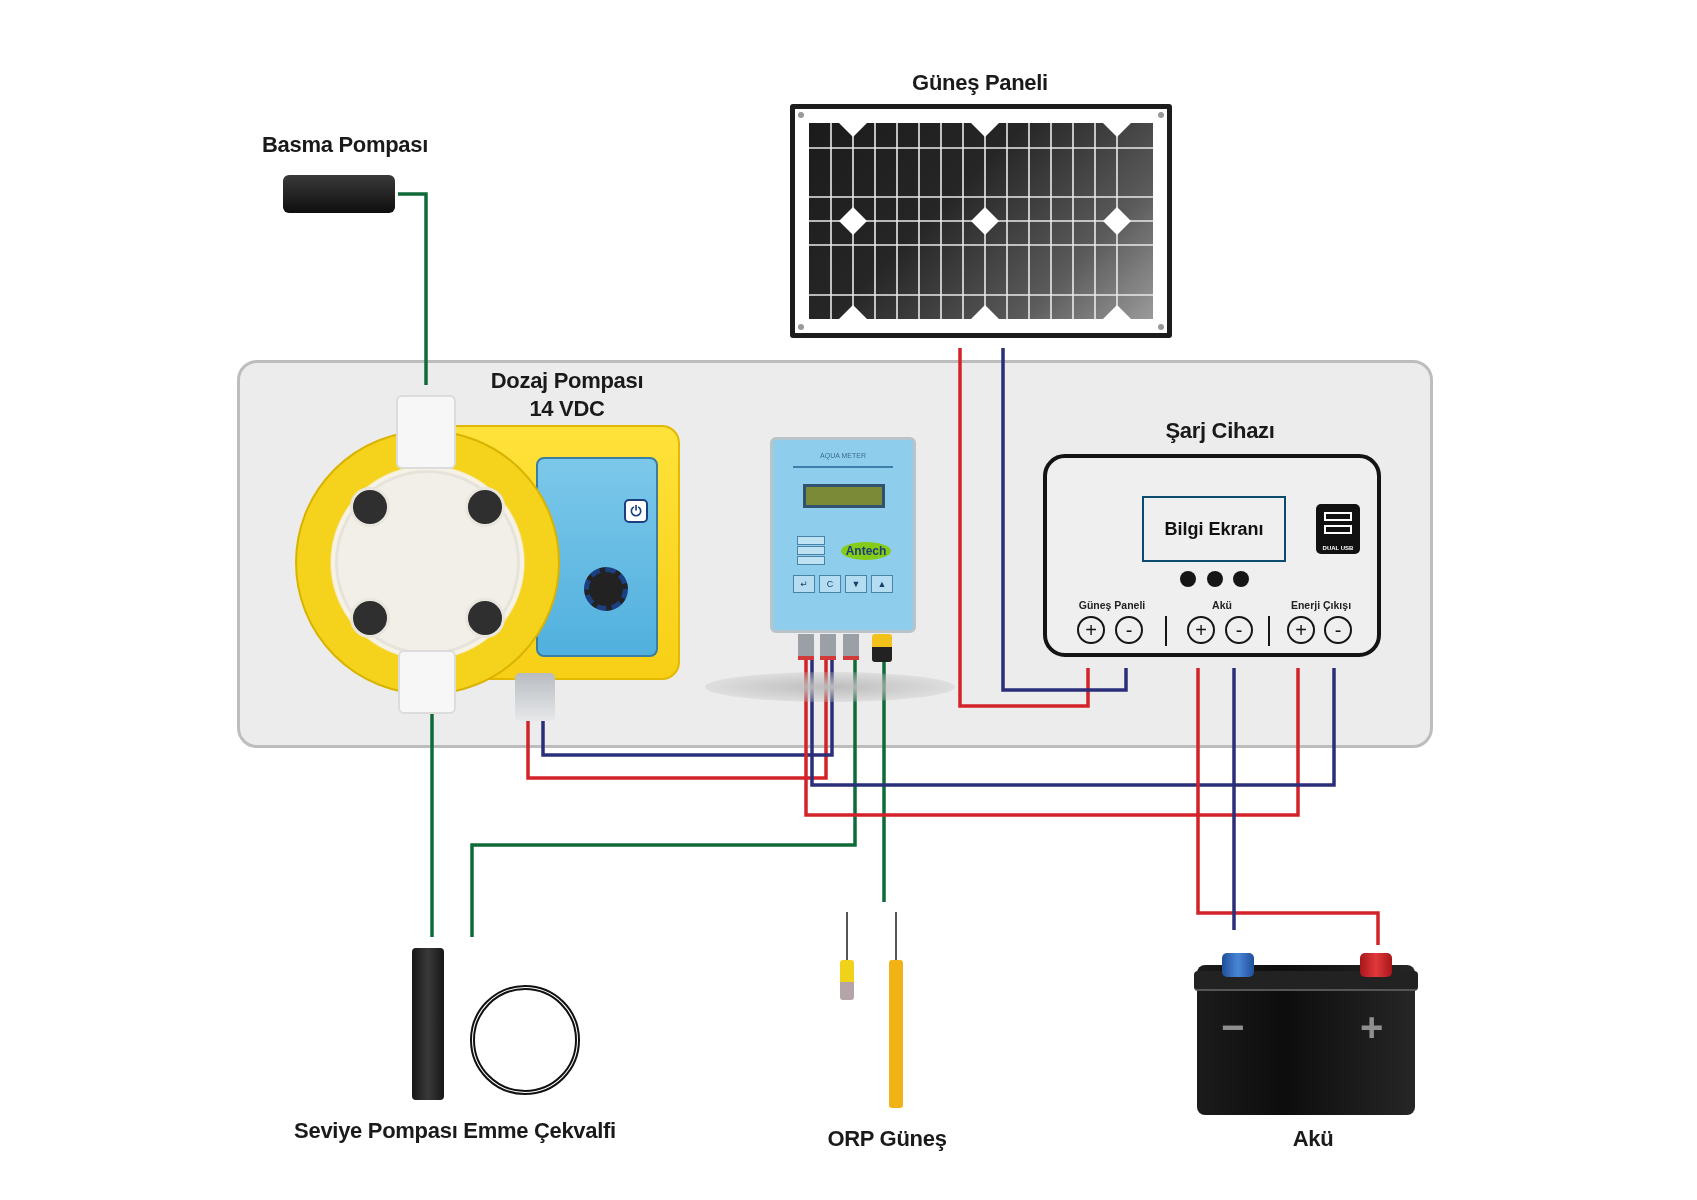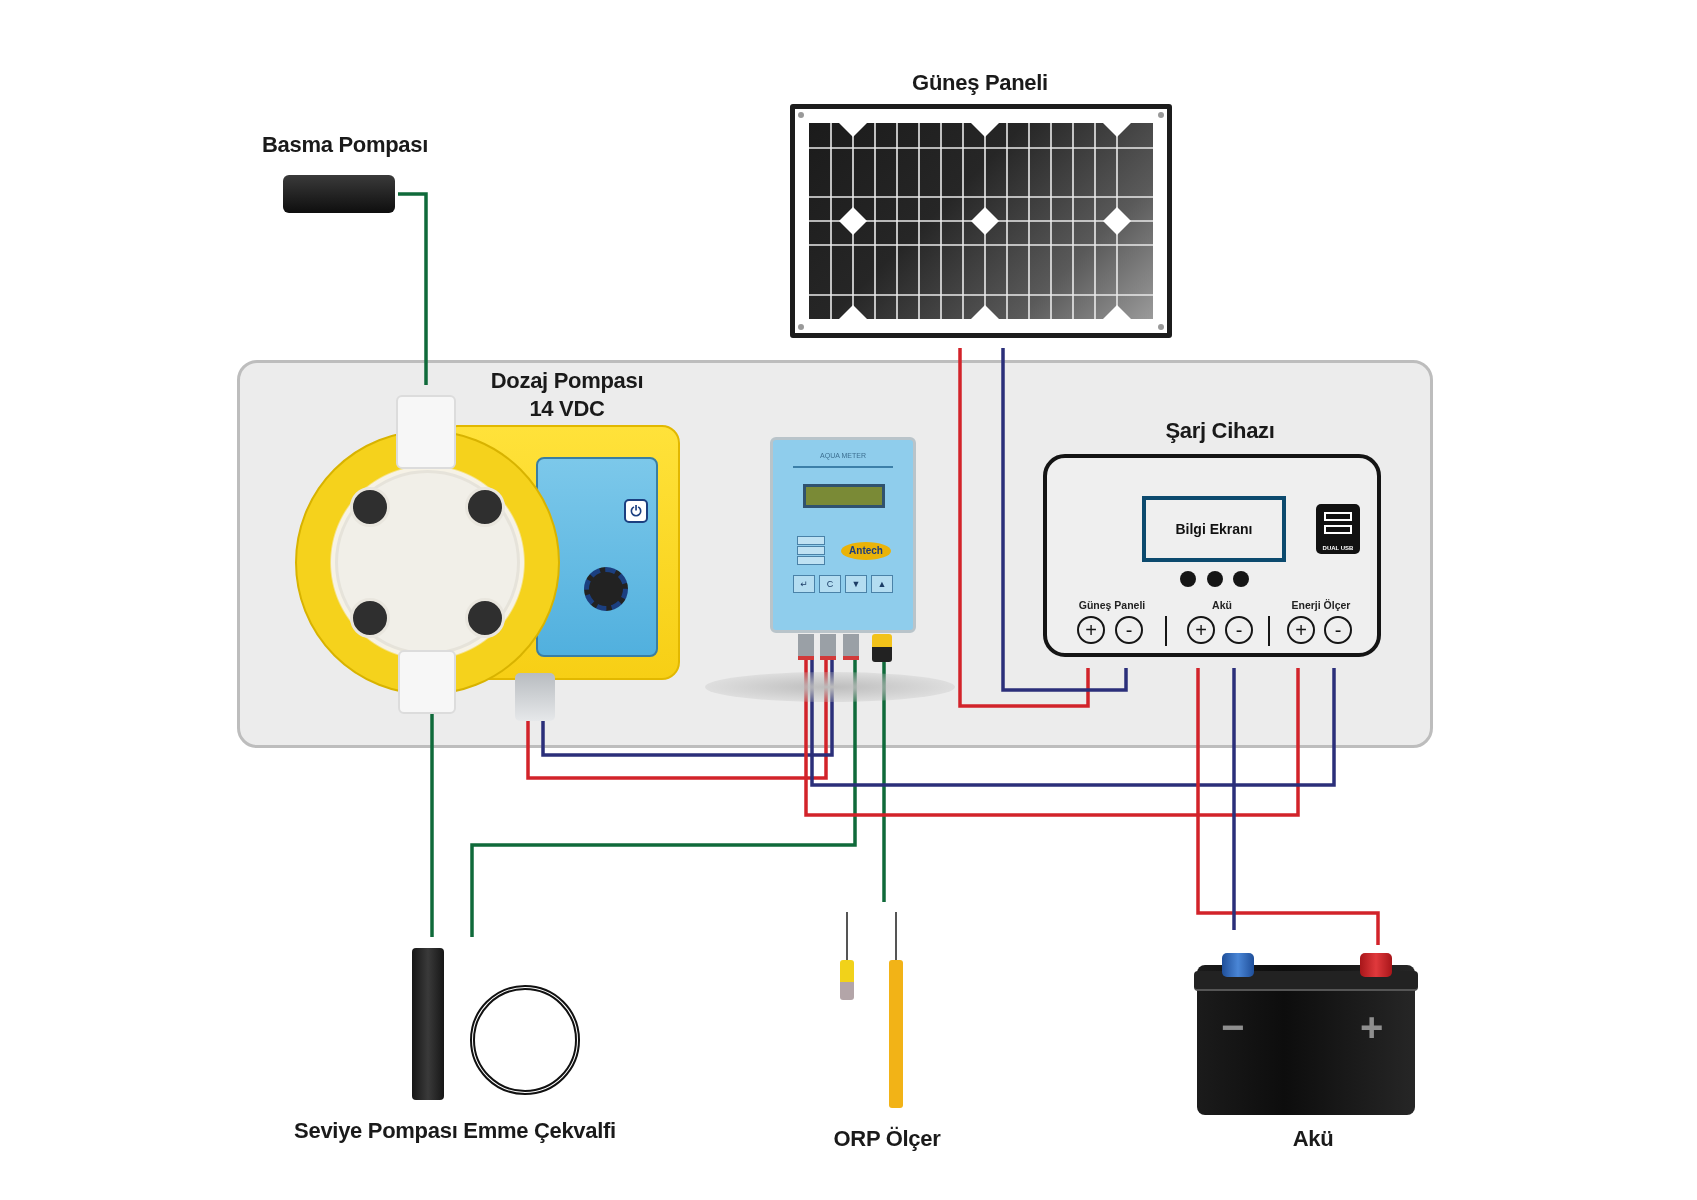--- a/index.html
+++ b/index.html
@@ -7,41 +7,41 @@
   .abs { position: absolute; }
   .label { position: absolute; font-weight: bold; color: #1a1a1a; font-size: 22px; text-align: center; white-space: nowrap; letter-spacing: -0.3px; }
   #board { left: 237px; top: 360px; width: 1196px; height: 388px; background: #ececec; border: 3px solid #bdbdbd; border-radius: 20px; box-sizing: border-box; }
   #wires { position: absolute; left: 0; top: 0; width: 1697px; height: 1200px; }
   
   #solar { left: 790px; top: 104px; width: 382px; height: 234px; background: #fff; border: 5px solid #1c1c1c; border-radius: 3px; box-sizing: border-box; }
   #solar-cells { position: absolute; left: 14px; top: 14px; right: 14px; bottom: 14px; background: linear-gradient(135deg, #1b1b1b 0%, #262626 40%, #5a5a5a 75%, #9a9a9a 100%); }
   .screw { position: absolute; width: 6px; height: 6px; border-radius: 50%; background: #999; }
   
   #charger { left: 1043px; top: 454px; width: 338px; height: 203px; border: 4px solid #141414; border-radius: 22px; box-sizing: border-box; background: #efefef; }
-  #info-screen { position: absolute; left: 95px; top: 38px; width: 144px; height: 66px; border: 4px solid #0c4a6e; box-sizing: border-box; display: flex; align-items: center; justify-content: center; font-weight: bold; font-size: 14px; color: #111; }
+  #info-screen { position: absolute; left: 95px; top: 38px; width: 144px; height: 66px; border: 2px solid #0c4a6e; box-sizing: border-box; display: flex; align-items: center; justify-content: center; font-weight: bold; font-size: 18px; color: #111; }
   #usb { position: absolute; left: 269px; top: 46px; width: 44px; height: 50px; background: #111; border-radius: 5px; }
   .usb-port { position: absolute; left: 8px; width: 28px; height: 9px; border: 2px solid #fff; box-sizing: border-box; }
   #usb-label { position: absolute; left: 0; right: 0; bottom: 3px; font-size: 6px; color: #fff; font-weight: bold; text-align: center; }
   .led { position: absolute; width: 16px; height: 16px; border-radius: 50%; background: #151515; top: 113px; }
   .term-group-label { position: absolute; top: 141px; font-size: 10.5px; font-weight: bold; color: #222; text-align: center; width: 90px; }
   .term { position: absolute; top: 158px; width: 28px; height: 28px; border: 2px solid #151515; border-radius: 50%; box-sizing: border-box; display: flex; align-items: center; justify-content: center; font-size: 20px; line-height: 1; color: #151515; }
   .sep { position: absolute; top: 158px; width: 2px; height: 30px; background: #151515; }
   
   #pump-body { left: 440px; top: 425px; width: 240px; height: 255px; background: linear-gradient(180deg,#ffe23a,#f7cf15); border-radius: 18px; border: 2px solid #e2b800; box-sizing: border-box; }
   #pump-panel { position: absolute; left: 94px; top: 30px; width: 122px; height: 200px; background: linear-gradient(180deg,#7cc8ea,#51b0de); border-radius: 8px; border: 2px solid #3a7ea2; box-sizing: border-box; }
   #pump-ring { left: 295px; top: 430px; width: 265px; height: 265px; border-radius: 50%; background: radial-gradient(circle, #f6f2e6 0 52%, #f5d21c 53% 100%); border: 2px solid #d8b300; box-sizing: border-box; }
   #pump-head { left: 335px; top: 470px; width: 185px; height: 185px; border-radius: 50%; background: #f1efe8; border: 3px solid #e6e3da; box-sizing: border-box; }
   .bolt { position: absolute; width: 34px; height: 34px; border-radius: 50%; background: #2f2f2f; border: 3px solid #e9e6de; }
   #power-btn { position: absolute; left: 86px; top: 40px; width: 24px; height: 24px; border-radius: 5px; background: #fff; border: 2px solid #1b3f80; box-sizing: border-box; display: flex; align-items: center; justify-content: center; color: #1b3f80; font-size: 14px; font-weight: bold; }
   #knob { position: absolute; left: 46px; top: 108px; width: 34px; height: 34px; border-radius: 50%; background: #222; border: 5px dashed #1b3f80; }
   
   #controller { left: 770px; top: 437px; width: 146px; height: 196px; background: #8fcdec; border: 3px solid #b9c4ca; border-radius: 6px; box-sizing: border-box; }
   #ctrl-brand { position: absolute; left: 0; right: 0; top: 12px; text-align: center; font-size: 7px; color: #3c6f91; }
   #ctrl-lcd { position: absolute; left: 30px; top: 44px; width: 82px; height: 24px; background: #7a8a36; border: 3px solid #30526e; box-sizing: border-box; }
-  #ctrl-logo { position: absolute; left: 68px; top: 102px; width: 50px; height: 18px; background: #eab308; border-radius: 50%; font-size: 10px; font-weight: bold; color: #1e3d7a; text-align: center; line-height: 18px; }
+  #ctrl-logo { position: absolute; left: 68px; top: 102px; width: 50px; height: 18px; background: #84cc16; border-radius: 50%; font-size: 12px; font-weight: bold; color: #1e3d7a; text-align: center; line-height: 18px; }
   .ctrl-led { position: absolute; left: 24px; width: 26px; height: 7px; background: #bfe2f3; border: 1px solid #4a82a8; font-size: 4px; }
   .ctrl-key { position: absolute; top: 135px; width: 20px; height: 16px; background: #b4ddf1; border: 1px solid #4a82a8; font-size: 9px; text-align: center; line-height: 16px; color: #1c3d66; }
   .gland { position: absolute; top: 634px; width: 16px; height: 22px; background: #9aa0a6; border-bottom: 4px solid #d23a3a; }
   
   #battery { left: 1197px; top: 965px; width: 218px; height: 150px; background: linear-gradient(90deg,#1b1b1b,#0d0d0d 40%,#262626); border-radius: 8px; }
   #bat-top { position: absolute; left: -3px; top: 6px; width: 224px; height: 18px; background: #222; border-radius: 4px; border-bottom: 2px solid #555; }
   .bat-post { position: absolute; top: -12px; width: 32px; height: 24px; border-radius: 5px; }
   .bat-sign { position: absolute; top: 40px; color: #8f8f8f; font-size: 40px; font-weight: bold; }
   
   #discharge-valve { left: 283px; top: 175px; width: 112px; height: 38px; background: linear-gradient(180deg,#3a3a3a,#0e0e0e); border-radius: 6px; }
@@ -55,21 +55,21 @@
 <body>
 
 <div id="board" class="abs"></div>
 
 <div class="label" style="left:880px; top:70px; width:200px;">Güneş Paneli</div>
 <div class="label" style="left:235px; top:132px; width:220px;">Basma Pompası</div>
 <div class="label" style="left:467px; top:368px; width:200px;">Dozaj Pompası</div>
 <div class="label" style="left:467px; top:396px; width:200px;">14 VDC</div>
 <div class="label" style="left:1120px; top:418px; width:200px;">Şarj Cihazı</div>
 <div class="label" style="left:255px; top:1118px; width:400px;">Seviye Pompası Emme Çekvalfi</div>
-<div class="label" style="left:787px; top:1126px; width:200px;">ORP Ölçer</div>
+<div class="label" style="left:787px; top:1126px; width:200px;">ORP Güneş</div>
 <div class="label" style="left:1263px; top:1126px; width:100px;">Akü</div>
 
 <div id="solar" class="abs">
   <div class="screw" style="left:3px;top:3px;"></div>
   <div class="screw" style="right:3px;top:3px;"></div>
   <div class="screw" style="left:3px;bottom:3px;"></div>
   <div class="screw" style="right:3px;bottom:3px;"></div>
   <div id="solar-cells">
     <svg width="100%" height="100%" viewBox="0 0 344 196" preserveAspectRatio="none">
       <g stroke="#eaeaea" stroke-width="1.6">
@@ -182,21 +182,21 @@
   <div class="term-group-label" style="left:20px;">Güneş Paneli</div>
   <div class="term" style="left:30px;">+</div>
   <div class="term" style="left:68px;">-</div>
   <div class="sep" style="left:118px;"></div>
 
   <div class="term-group-label" style="left:130px;">Akü</div>
   <div class="term" style="left:140px;">+</div>
   <div class="term" style="left:178px;">-</div>
   <div class="sep" style="left:221px;"></div>
 
-  <div class="term-group-label" style="left:229px;">Enerji Ölçer</div>
+  <div class="term-group-label" style="left:229px;">Enerji Çıkışı</div>
   <div class="term" style="left:240px;">+</div>
   <div class="term" style="left:277px;">-</div>
 </div>
 
 <div id="suction-valve" class="abs"></div>
 <div id="sensor-cable" class="abs"></div>
 
 <div class="probe-wire" style="left:846px;top:912px;height:50px;"></div>
 <div class="probe-wire" style="left:895px;top:912px;height:50px;"></div>
 <div id="orp-connector" class="abs"></div>

